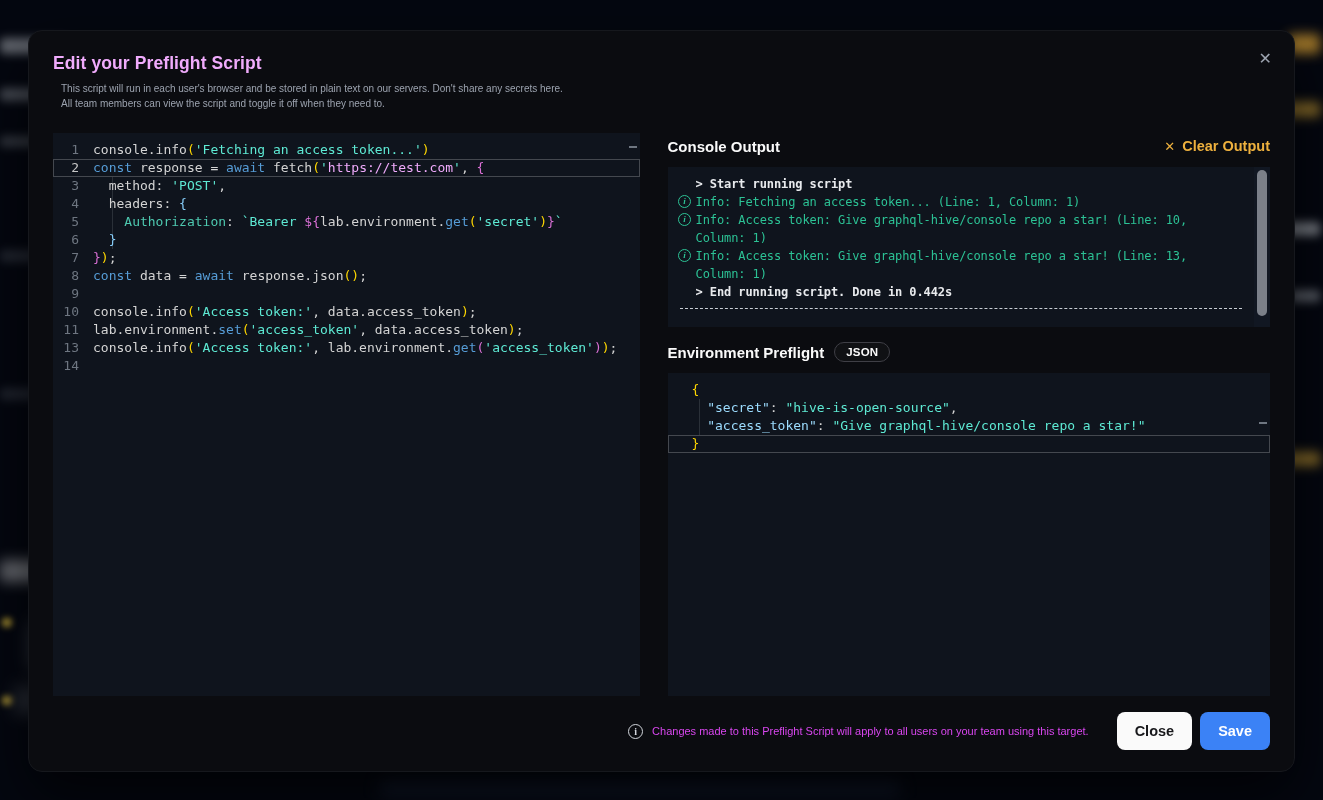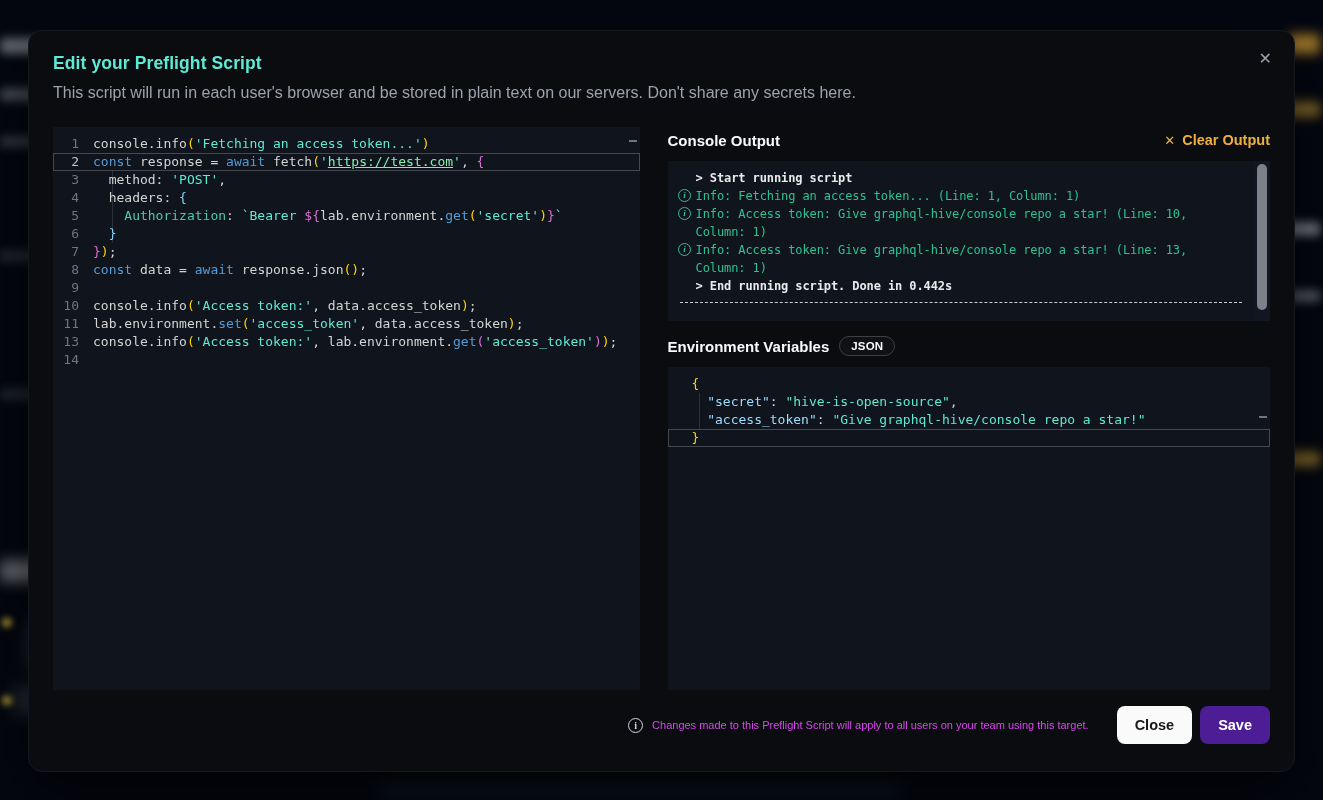--- a/index.html
+++ b/index.html
@@ -22,22 +22,22 @@
     box-shadow:0 24px 60px rgba(0,0,0,.7);
     padding:22px 24px;
     color:#e5e7eb;
   }
   .close-x {
     position:absolute; top:14px; right:16px;
     background:none; border:none; color:#9ca3af;
     font-size:16px; line-height:1; cursor:pointer; padding:6px;
     font-family:"Liberation Sans", sans-serif;
   }
-  .modal h2 { font-size:17.5px; font-weight:700; color:#5eead4; letter-spacing:.1px; }
-  .desc { color:#9ca3af; font-size:16px; margin-top:7px; line-height:1.5; }
+  .modal h2 { font-size:17.5px; font-weight:700; color:#f0abfc; letter-spacing:.1px; }
+  .desc { color:#9ca3af; font-size:10px; margin-top:7px; line-height:1.5;margin-left:8px; }
   .desc + .desc { margin-top:0; }
 
   .columns { display:flex; gap:28px; margin-top:22px; height:563px; }
   .col-left  { width:588px; display:flex; flex-direction:column; }
   .col-right { width:604px; display:flex; flex-direction:column; }
 
   .panel-header {
     display:flex; align-items:center; height:26px; margin-bottom:8px;
   }
   .panel-title { font-size:15px; font-weight:700; color:#fafafa; }
@@ -73,21 +73,21 @@
     width:40px; flex:0 0 40px; text-align:right; padding-right:14px;
     color:#6e7681; user-select:none;
   }
   .code-row.active-line { outline:1px solid #44484f; outline-offset:-1px; }
   .code-row.active-line .gutter { color:#c6c6c6; }
   .env-panel .code-row { padding-left:24px; }
 
   .tok-plain { color:#d4d4d4; }
   .tok-kw    { color:#569cd6; }
   .tok-str   { color:#5eead4; }
-  .tok-stru  { color:#86efac; text-decoration:underline; }
+  .tok-stru  { color:#f0abfc; }
   .tok-type  { color:#4ec9b0; }
   .tok-b1    { color:#ffd700; }
   .tok-b2    { color:#da70d6; }
   .tok-b3    { color:#87cefa; }
   .tok-key   { color:#9cdcfe; }
 
   .indent-guide { position:absolute; width:1px; background:#2a3038; }
   .ruler-dash { position:absolute; right:3px; width:8px; height:2px; background:#6e7681; }
 
   
@@ -130,21 +130,21 @@
     font-family:"Liberation Serif",serif; font-weight:700;
     flex:0 0 15px;
   }
   .note-text { color:#d946ef; font-size:11px; }
   .btn {
     border:none; border-radius:8px; height:38px; padding:0 18px;
     font-size:14.5px; font-weight:700; cursor:pointer;
     font-family:"Liberation Sans", sans-serif;
   }
   .btn-close { background:#fafafa; color:#18181b; }
-  .btn-save  { background:#4c1d95; color:#ffffff; }
+  .btn-save  { background:#3b82f6; color:#ffffff; }
 </style>
 </head>
 <body>
 
 <div>
   <div class="blob" style="left:0;top:38px;width:70px;height:16px;background:#cfd4db;opacity:.45;filter:blur(5px);"></div>
   <div class="blob" style="left:0;top:88px;width:55px;height:13px;background:#aeb4bd;opacity:.4;filter:blur(5px);"></div>
   <div class="blob" style="left:0;top:136px;width:40px;height:11px;background:#8d939c;opacity:.35;filter:blur(5px);"></div>
   <div class="blob" style="left:0;top:250px;width:48px;height:12px;background:#6b7280;opacity:.3;filter:blur(5px);"></div>
   <div class="blob" style="left:0;top:388px;width:52px;height:12px;background:#6b7280;opacity:.28;filter:blur(5px);"></div>
@@ -160,20 +160,21 @@
   <div class="blob" style="left:14px;top:686px;width:55px;height:28px;background:#848b94;opacity:.28;filter:blur(9px);"></div>
   <div class="blob" style="left:380px;top:780px;width:520px;height:18px;background:#101829;opacity:.8;filter:blur(8px);"></div>
 </div>
 
 <div class="modal">
 
   <button class="close-x">✕</button>
 
   <h2>Edit your Preflight Script</h2>
   <p class="desc">This script will run in each user's browser and be stored in plain text on our servers. Don't share any secrets here.</p>
+  <p class="desc">All team members can view the script and toggle it off when they need to.</p>
 
   <div class="columns">
 
     <div class="col-left">
       <div class="code-panel" id="script-editor">
         <div class="indent-guide" style="left:59px;top:44px;height:72px;"></div>
         <div class="ruler-dash" style="top:13px;"></div>
       <div class="code-row"><span class="gutter">1</span><span class="tok-plain">console.info</span><span class="tok-b1">(</span><span class="tok-str">'Fetching an access token...'</span><span class="tok-b1">)</span></div>
           <div class="code-row active-line"><span class="gutter">2</span><span class="tok-kw">const</span><span class="tok-plain"> response = </span><span class="tok-kw">await</span><span class="tok-plain"> fetch</span><span class="tok-b1">(</span><span class="tok-str">'</span><span class="tok-stru">https://test.com</span><span class="tok-str">'</span><span class="tok-plain">, </span><span class="tok-b2">{</span></div>
           <div class="code-row"><span class="gutter">3</span><span class="tok-plain">  method: </span><span class="tok-str">'POST'</span><span class="tok-plain">,</span></div>
@@ -226,21 +227,21 @@
             <span class="ctext">Info: Access token: Give graphql-hive/console repo a star! (Line: 13, Column: 1)</span>
           </div>
           <div class="console-entry kind-cmd">
             <span class="cicon-col"></span>
             <span class="ctext">&gt; End running script. Done in 0.442s</span>
           </div>
           <div class="console-sep"></div>
         </div>
 
       <div class="panel-header env-header">
-        <span class="panel-title">Environment Variables</span>
+        <span class="panel-title">Environment Preflight</span>
         <span class="pill">JSON</span>
       </div>
       <div class="code-panel env-panel" id="env-editor">
         <div class="indent-guide" style="left:31px;top:26px;height:36px;"></div>
         <div class="ruler-dash" style="top:49px;"></div>
       <div class="code-row"><span class="tok-b1">{</span></div>
           <div class="code-row"><span class="tok-plain">  </span><span class="tok-key">"secret"</span><span class="tok-plain">: </span><span class="tok-str">"hive-is-open-source"</span><span class="tok-plain">,</span></div>
           <div class="code-row"><span class="tok-plain">  </span><span class="tok-key">"access_token"</span><span class="tok-plain">: </span><span class="tok-str">"Give graphql-hive/console repo a star!"</span></div>
           <div class="code-row active-line"><span class="tok-b1">}</span></div>
         </div>

